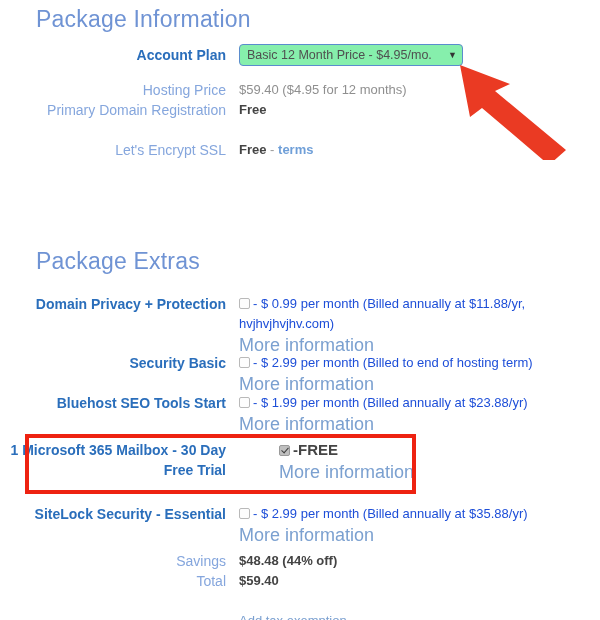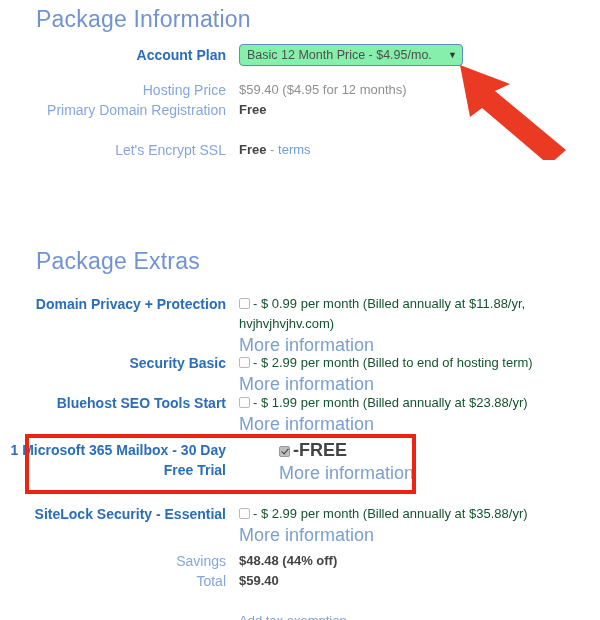--- a/index.html
+++ b/index.html
@@ -78,21 +78,21 @@
   }
   .link {
     color: #7ba0d0;
     text-decoration: none;
     cursor: pointer;
   }
   .link-terms {
     color: #6f9fd8;
     text-decoration: none;
     cursor: pointer;
-    font-weight: normal;
+    font-weight: bold;
   }
   .dash {
     color: #9a9a9a;
   }
 
   
   .select-box {
     display: inline-flex;
     align-items: center;
     justify-content: space-between;
@@ -141,28 +141,28 @@
     top: 0px;
     width: 3px;
     height: 6px;
     border: solid #3d3d3d;
     border-width: 0 1.6px 1.6px 0;
     transform: rotate(42deg);
   }
 
   .extra-desc {
     display: inline;
-    color: #14532d;
+    color: #1d4ed8;
     font-size: 13px;
     text-align: center;
   }
   .extra-free {
     font-weight: bold;
     color: #444;
-    font-size: 18px;
+    font-size: 15px;
   }
   .more-info {
     display: block;
     margin-top: 1px;
     color: #7ba0d0;
     font-size: 18px;
     cursor: pointer;
   }
 
   

